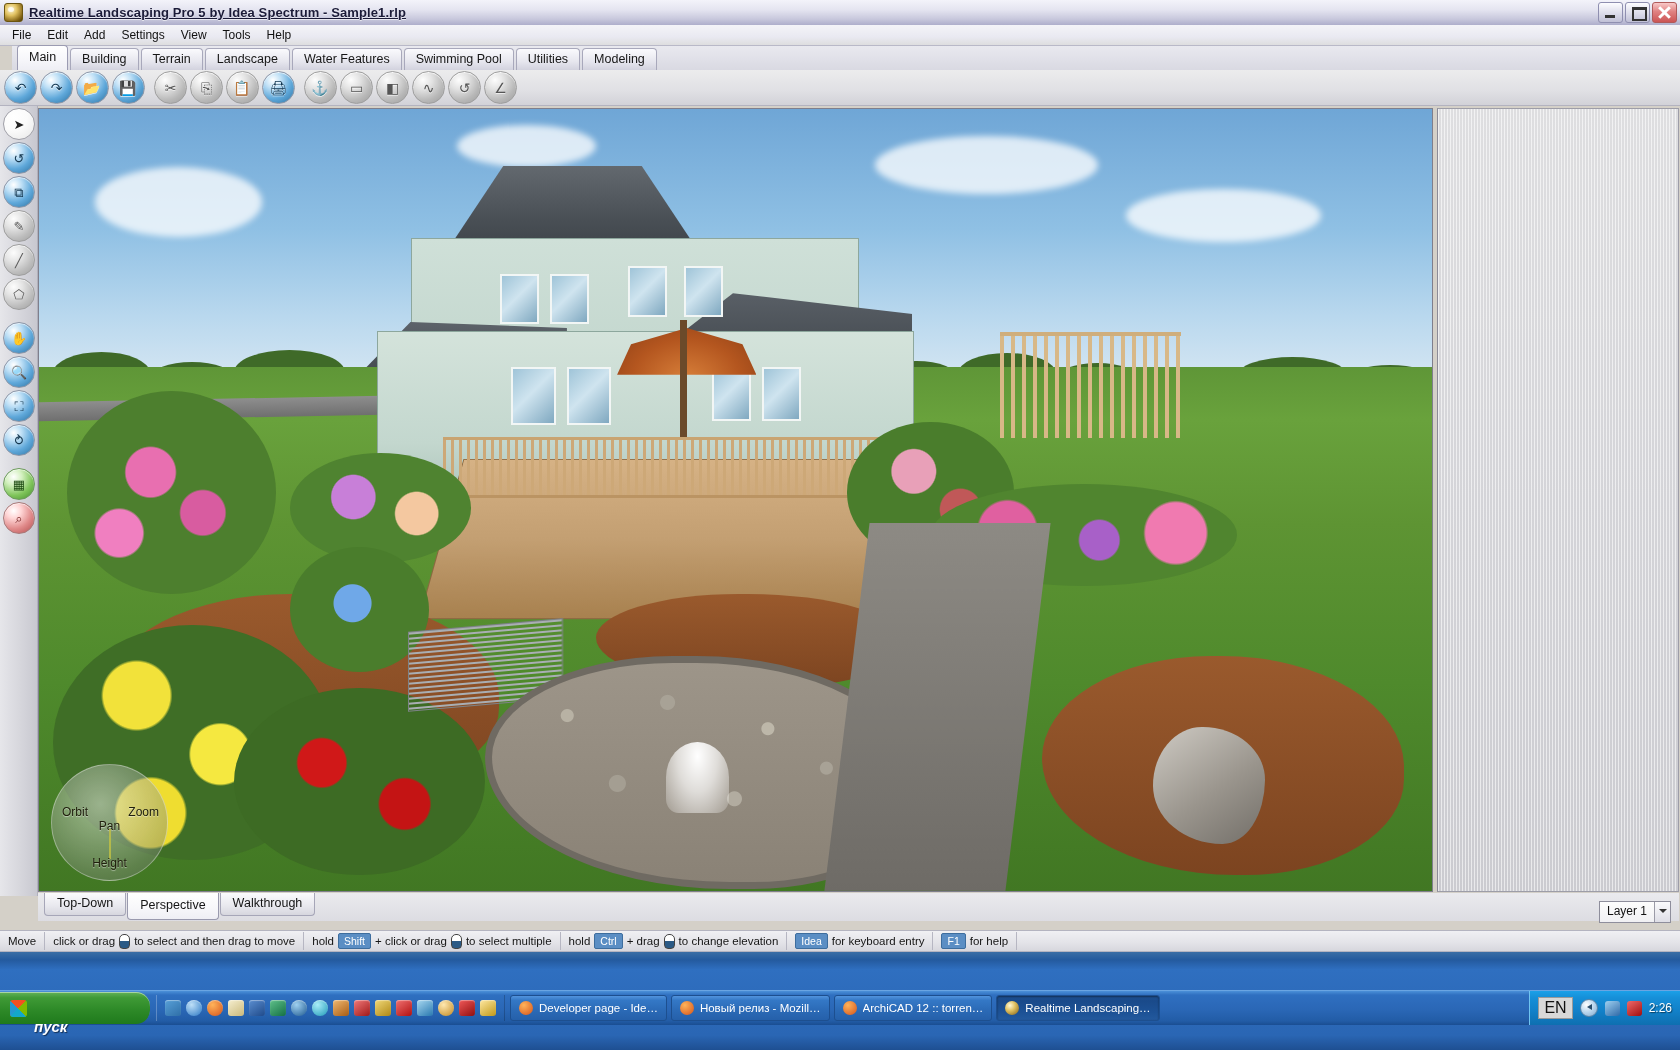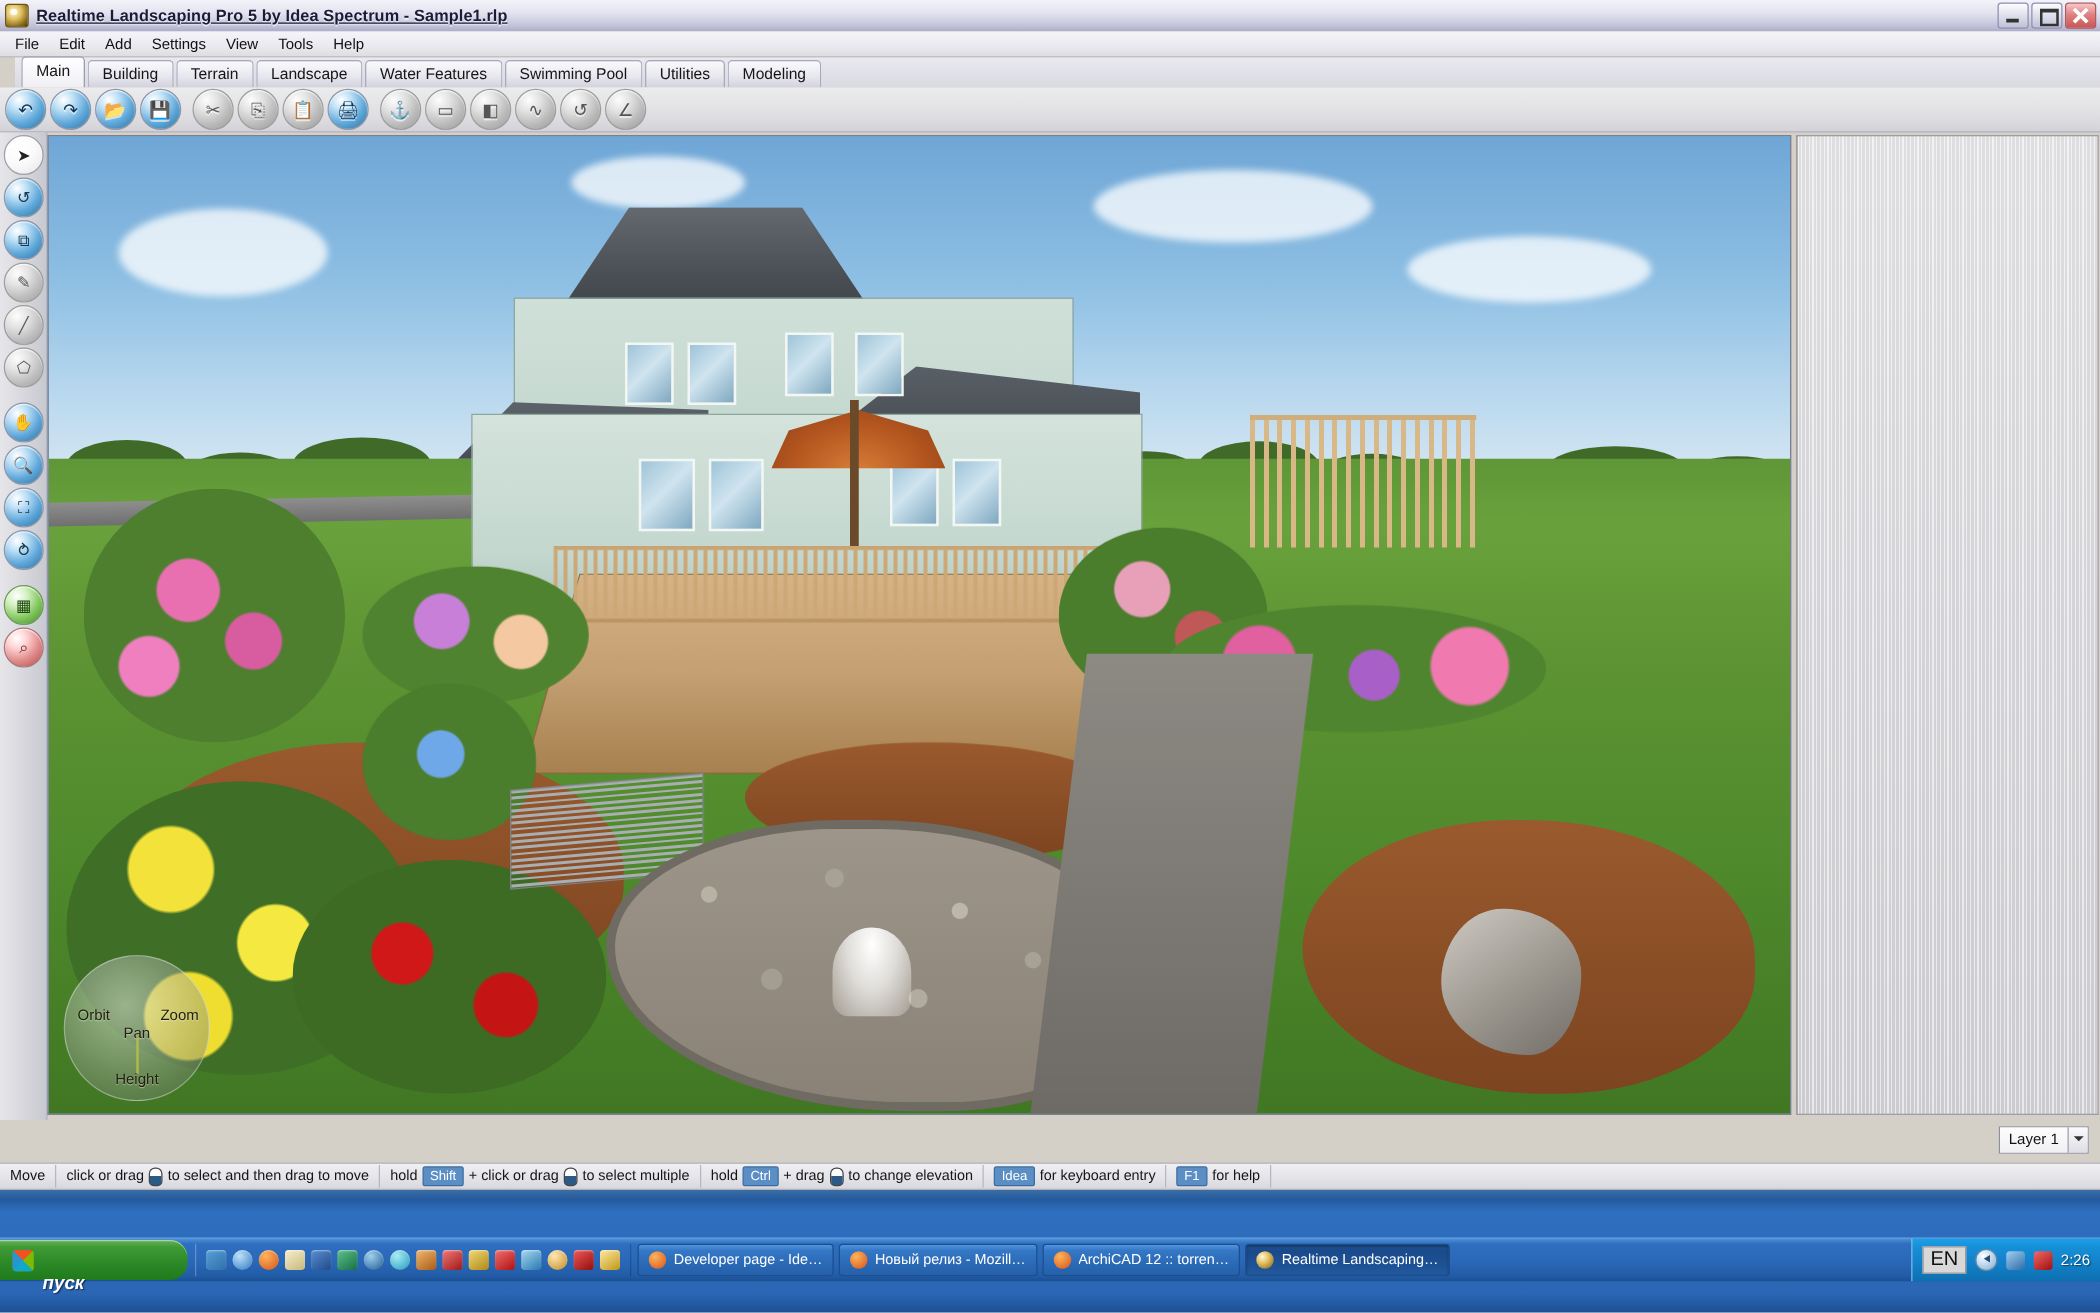--- a/index.html
+++ b/index.html
@@ -611,20 +611,25 @@
       <span class="cmp-orbit">Orbit</span>
       <span class="cmp-zoom">Zoom</span>
       <span class="cmp-pan">Pan</span>
       <span class="cmp-arrow"></span>
       <span class="cmp-height">Height</span>
     </div>
   </div>
 
   <div class="rightpanel"></div>
 
+  <div class="viewtabs">
+    <div class="vtab">Top-Down</div>
+    <div class="vtab active">Perspective</div>
+    <div class="vtab">Walkthrough</div>
+  </div>
   <div class="layer-box">
     <div class="layer-txt">Layer 1</div>
     <div class="layer-arrow"></div>
   </div>
 
   <div class="statusbar">
     <div class="sb-cell">
       <span>Move</span>
     </div>
     <div class="sb-cell">

